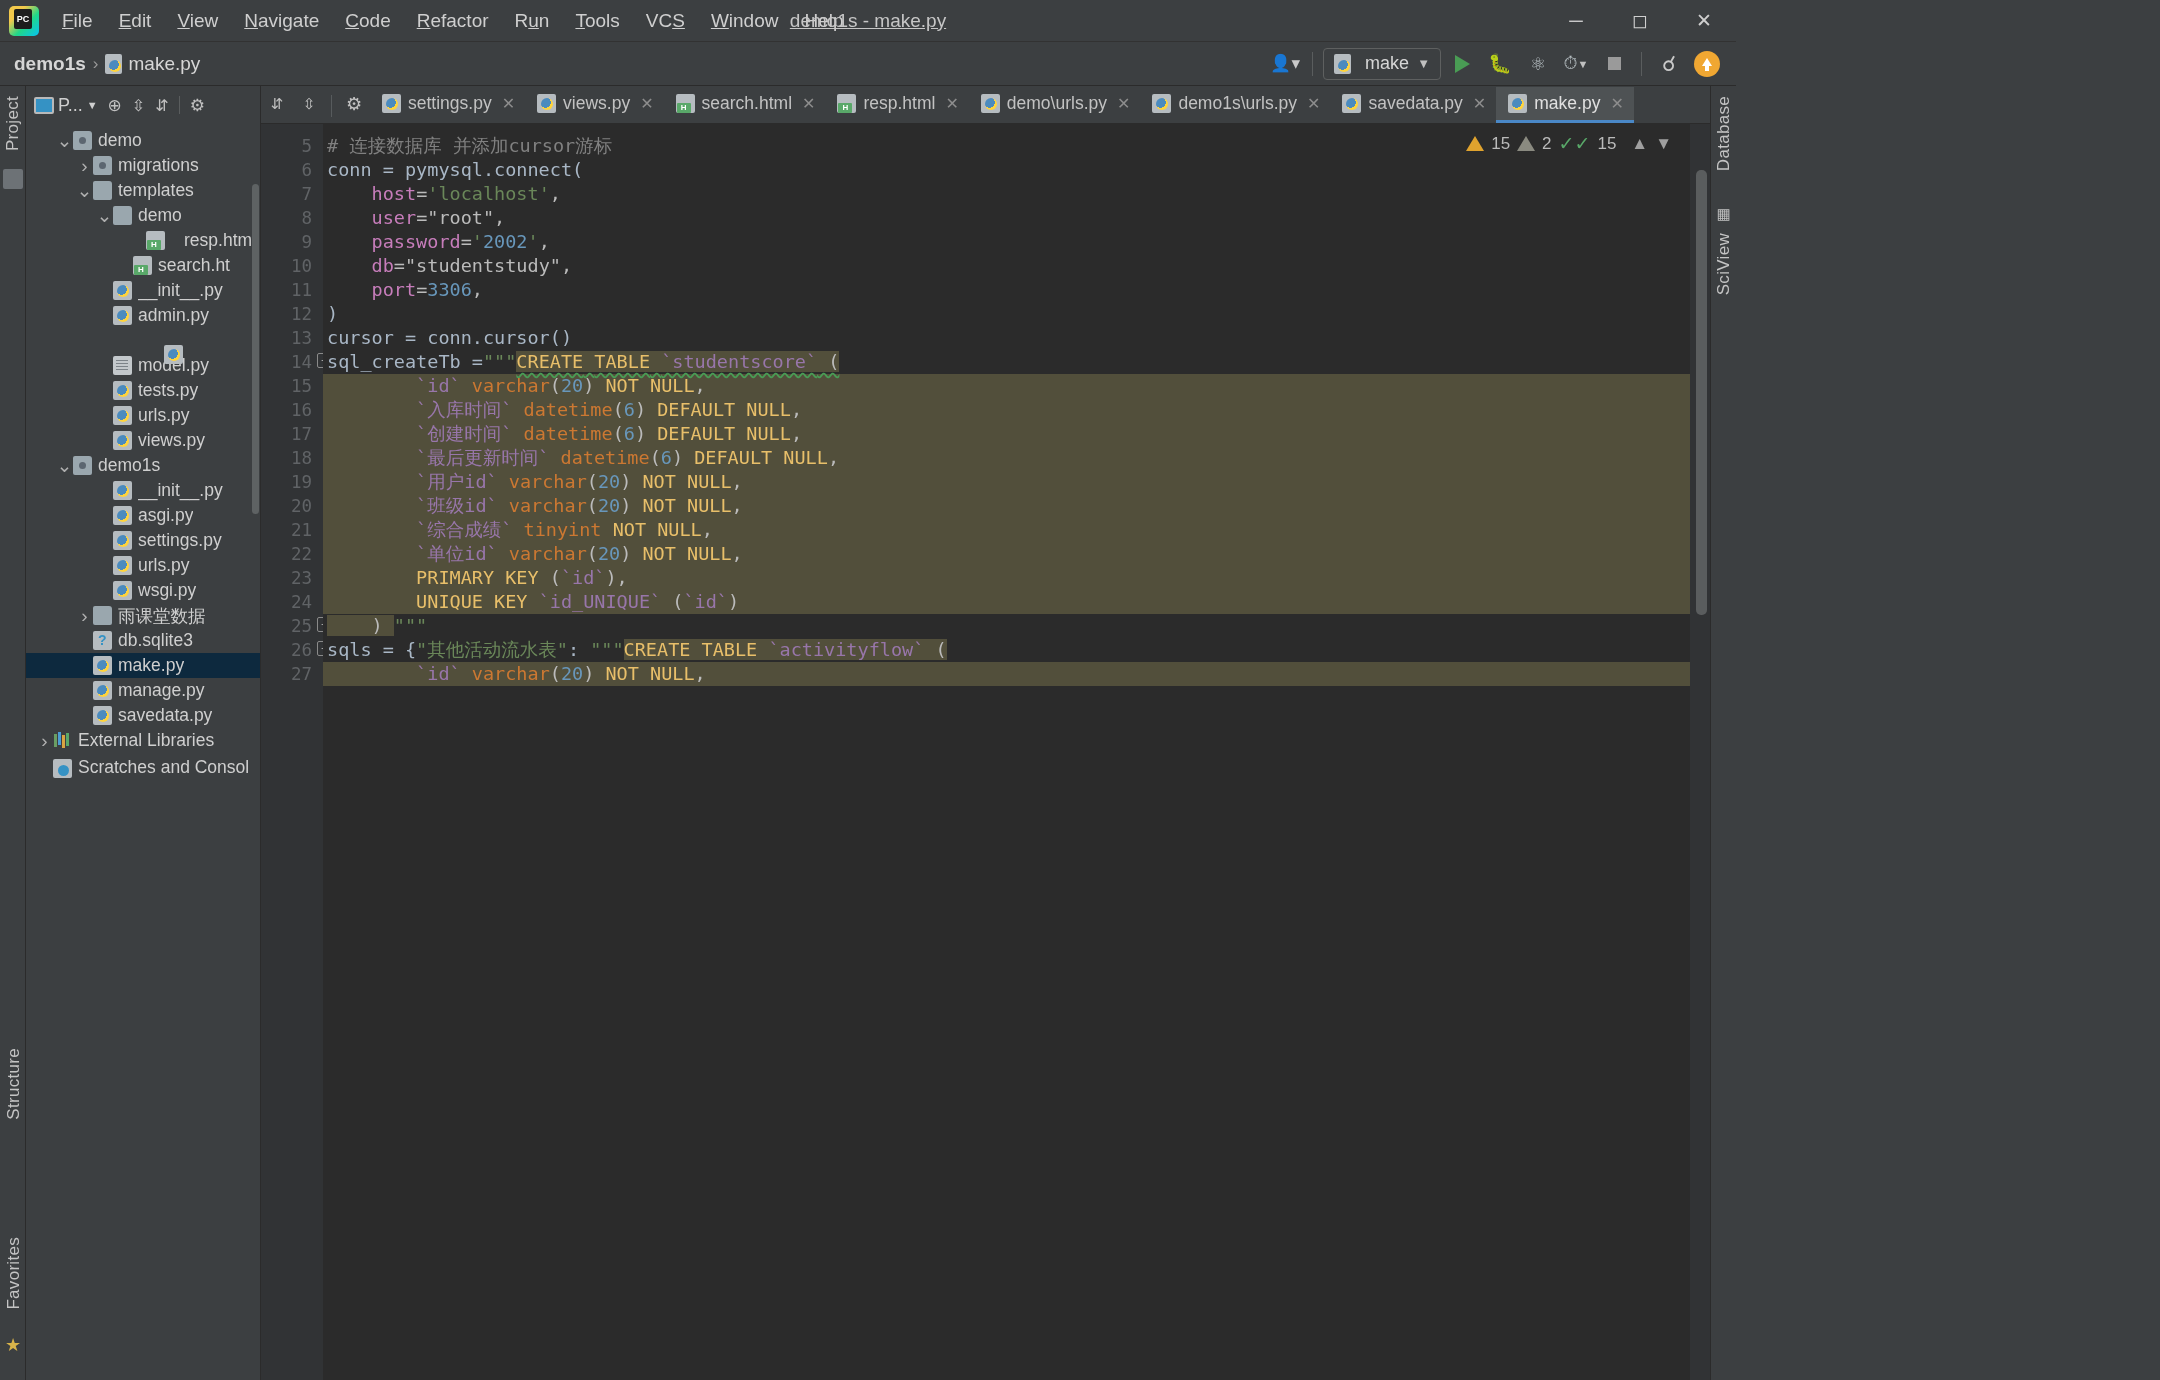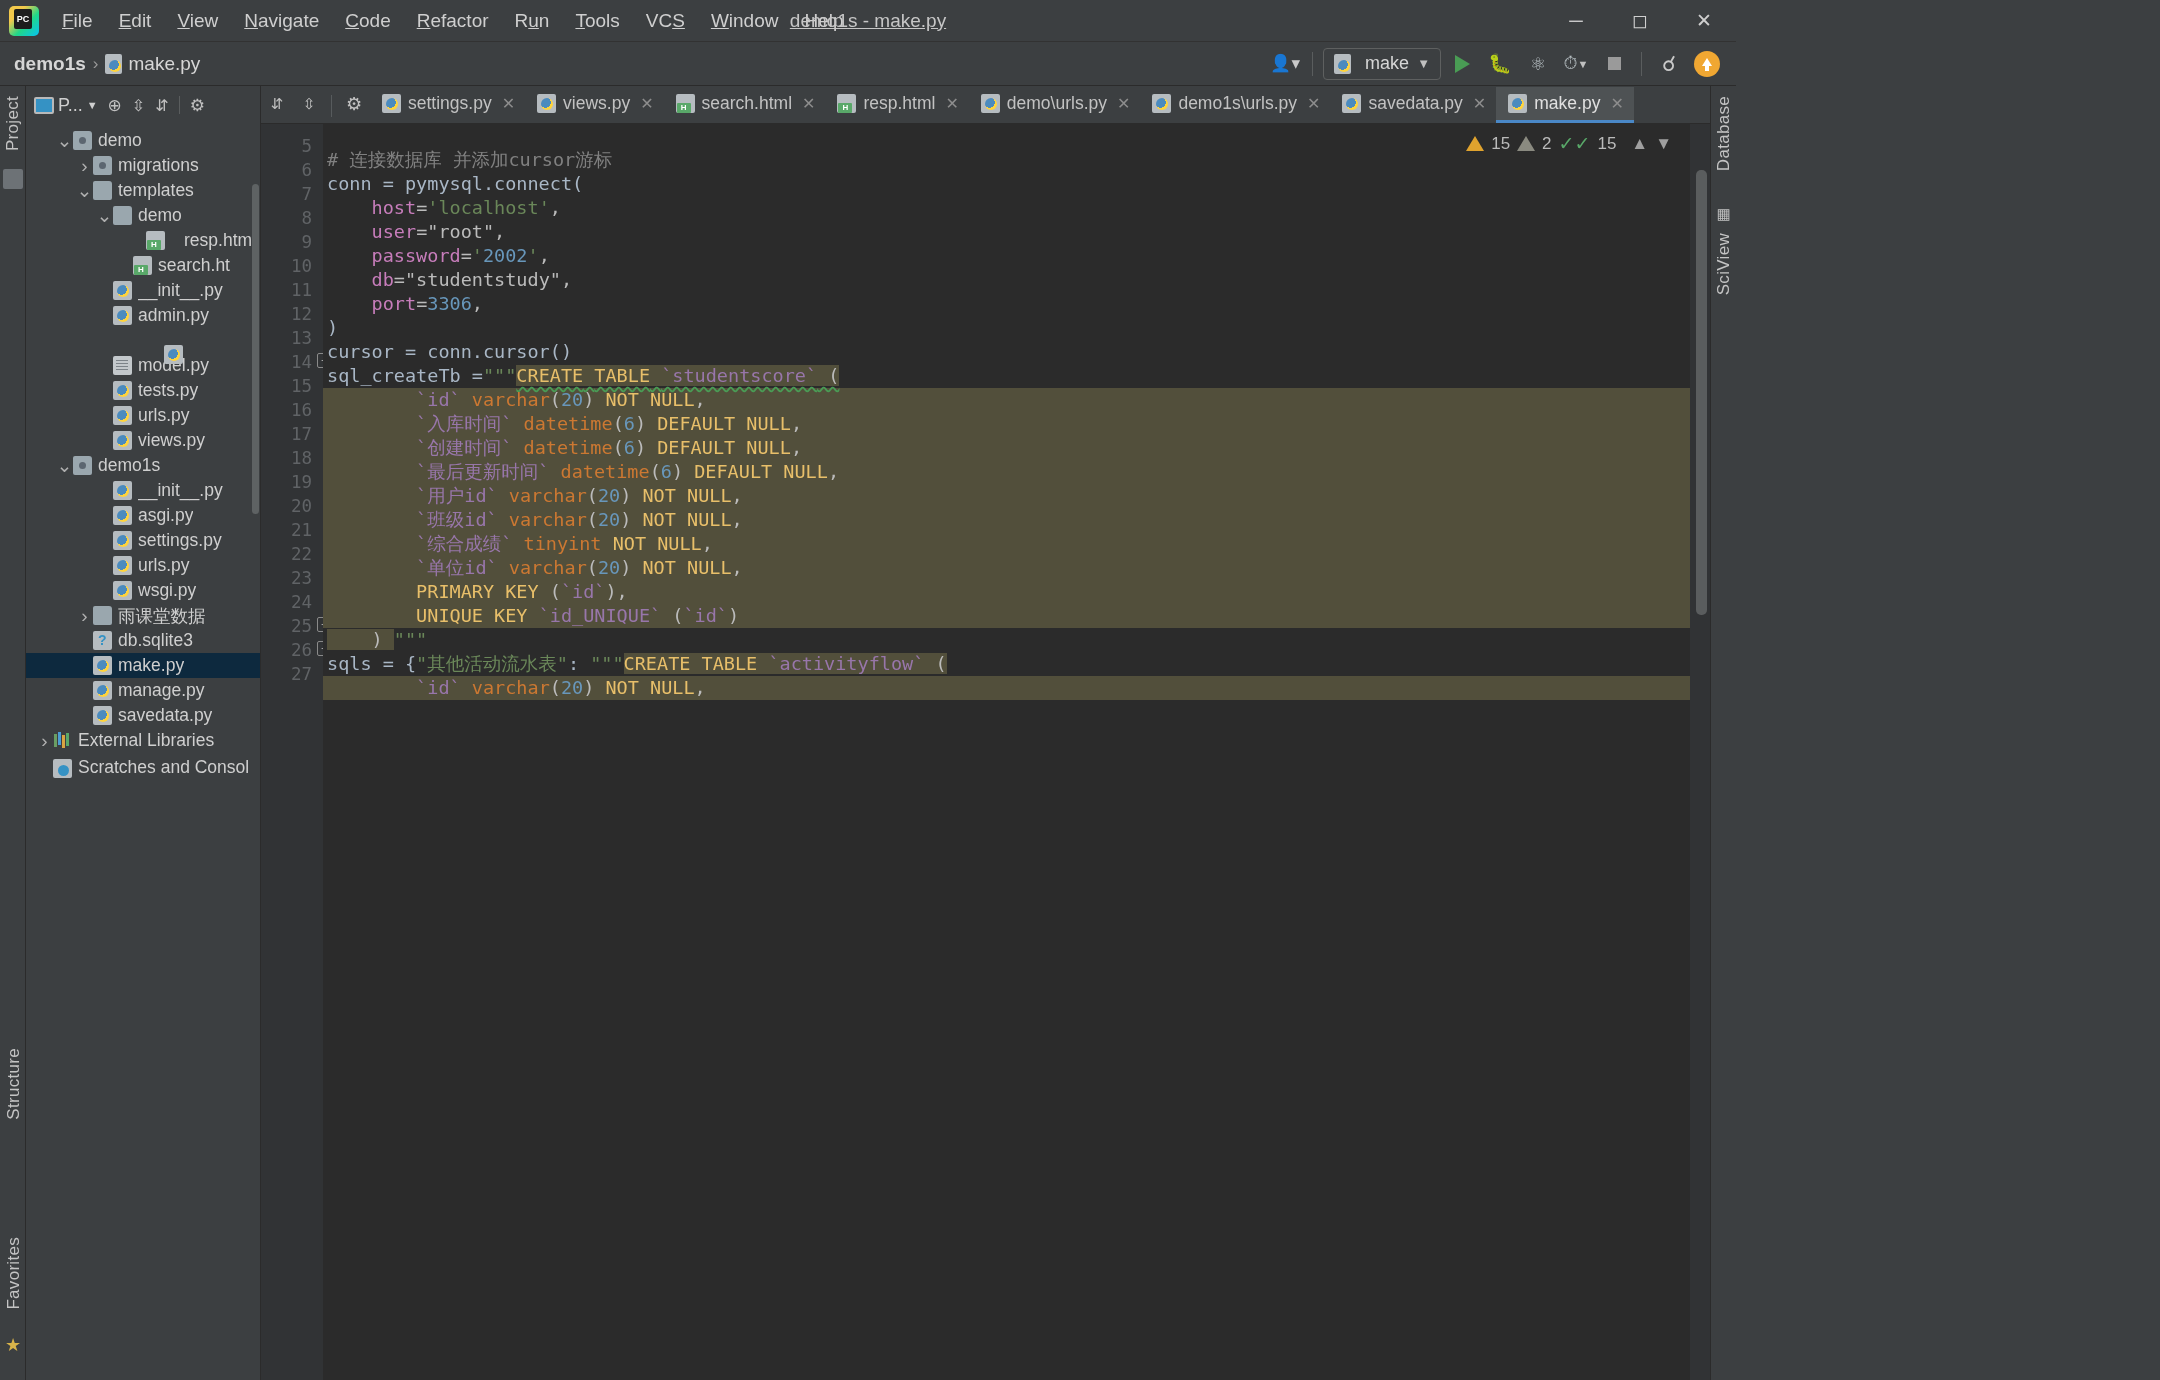--- a/index.html
+++ b/index.html
@@ -99,21 +99,21 @@
   .tab{ display:flex; align-items:center; gap:7px; height:36px; padding:0 10px 0 12px;
      font-size:17.5px; color:#c2c2c2; border-bottom:3px solid transparent; white-space:nowrap;}
   .tab.active{ background:#4e5254; border-bottom:3px solid #4a88c7; color:#e0e0e0;}
   .tab .x{ color:#8d8d8d; font-size:16px; margin-left:3px;}
   .tab .ic{ margin-right:0;}
 
   .ed-wrap{ flex:1; display:flex; position:relative; background:#2b2b2b; min-height:0;}
   .gutter{ width:62px; background:#313335; color:#606366; font-family:"DejaVu Sans Mono",monospace;
      font-size:17.5px; text-align:right; padding-top:10px; position:relative; flex:0 0 62px;}
   .gline{ height:24px; line-height:24px; padding-right:11px;}
-  .code{ flex:1; background:#2b2b2b; padding-top:24px; font-family:"DejaVu Sans Mono",monospace;
+  .code{ flex:1; background:#2b2b2b; padding-top:10px; font-family:"DejaVu Sans Mono",monospace;
      font-size:18.5px; overflow:hidden; position:relative;}
   .cline{ height:24px; line-height:24px; white-space:pre; padding-left:4px;}
   .cline.hl{ background:#524f3b; }
   .tok-com{color:#808080;} .tok-str{color:#6a8759;} .tok-num{color:#6897bb;}
   .tok-sqlkw{color:#e8bf6a;} .tok-sqlcol{color:#9876aa;}
   .tok-sqltype{color:#cc7832;} .tok-param{color:#c77dbb;} .tok-plain{color:#a9b7c6;}
   .sq-underline{ text-decoration:underline; text-decoration-style:wavy; text-decoration-color:#499c54;
      text-underline-offset:4px;}
 
   

